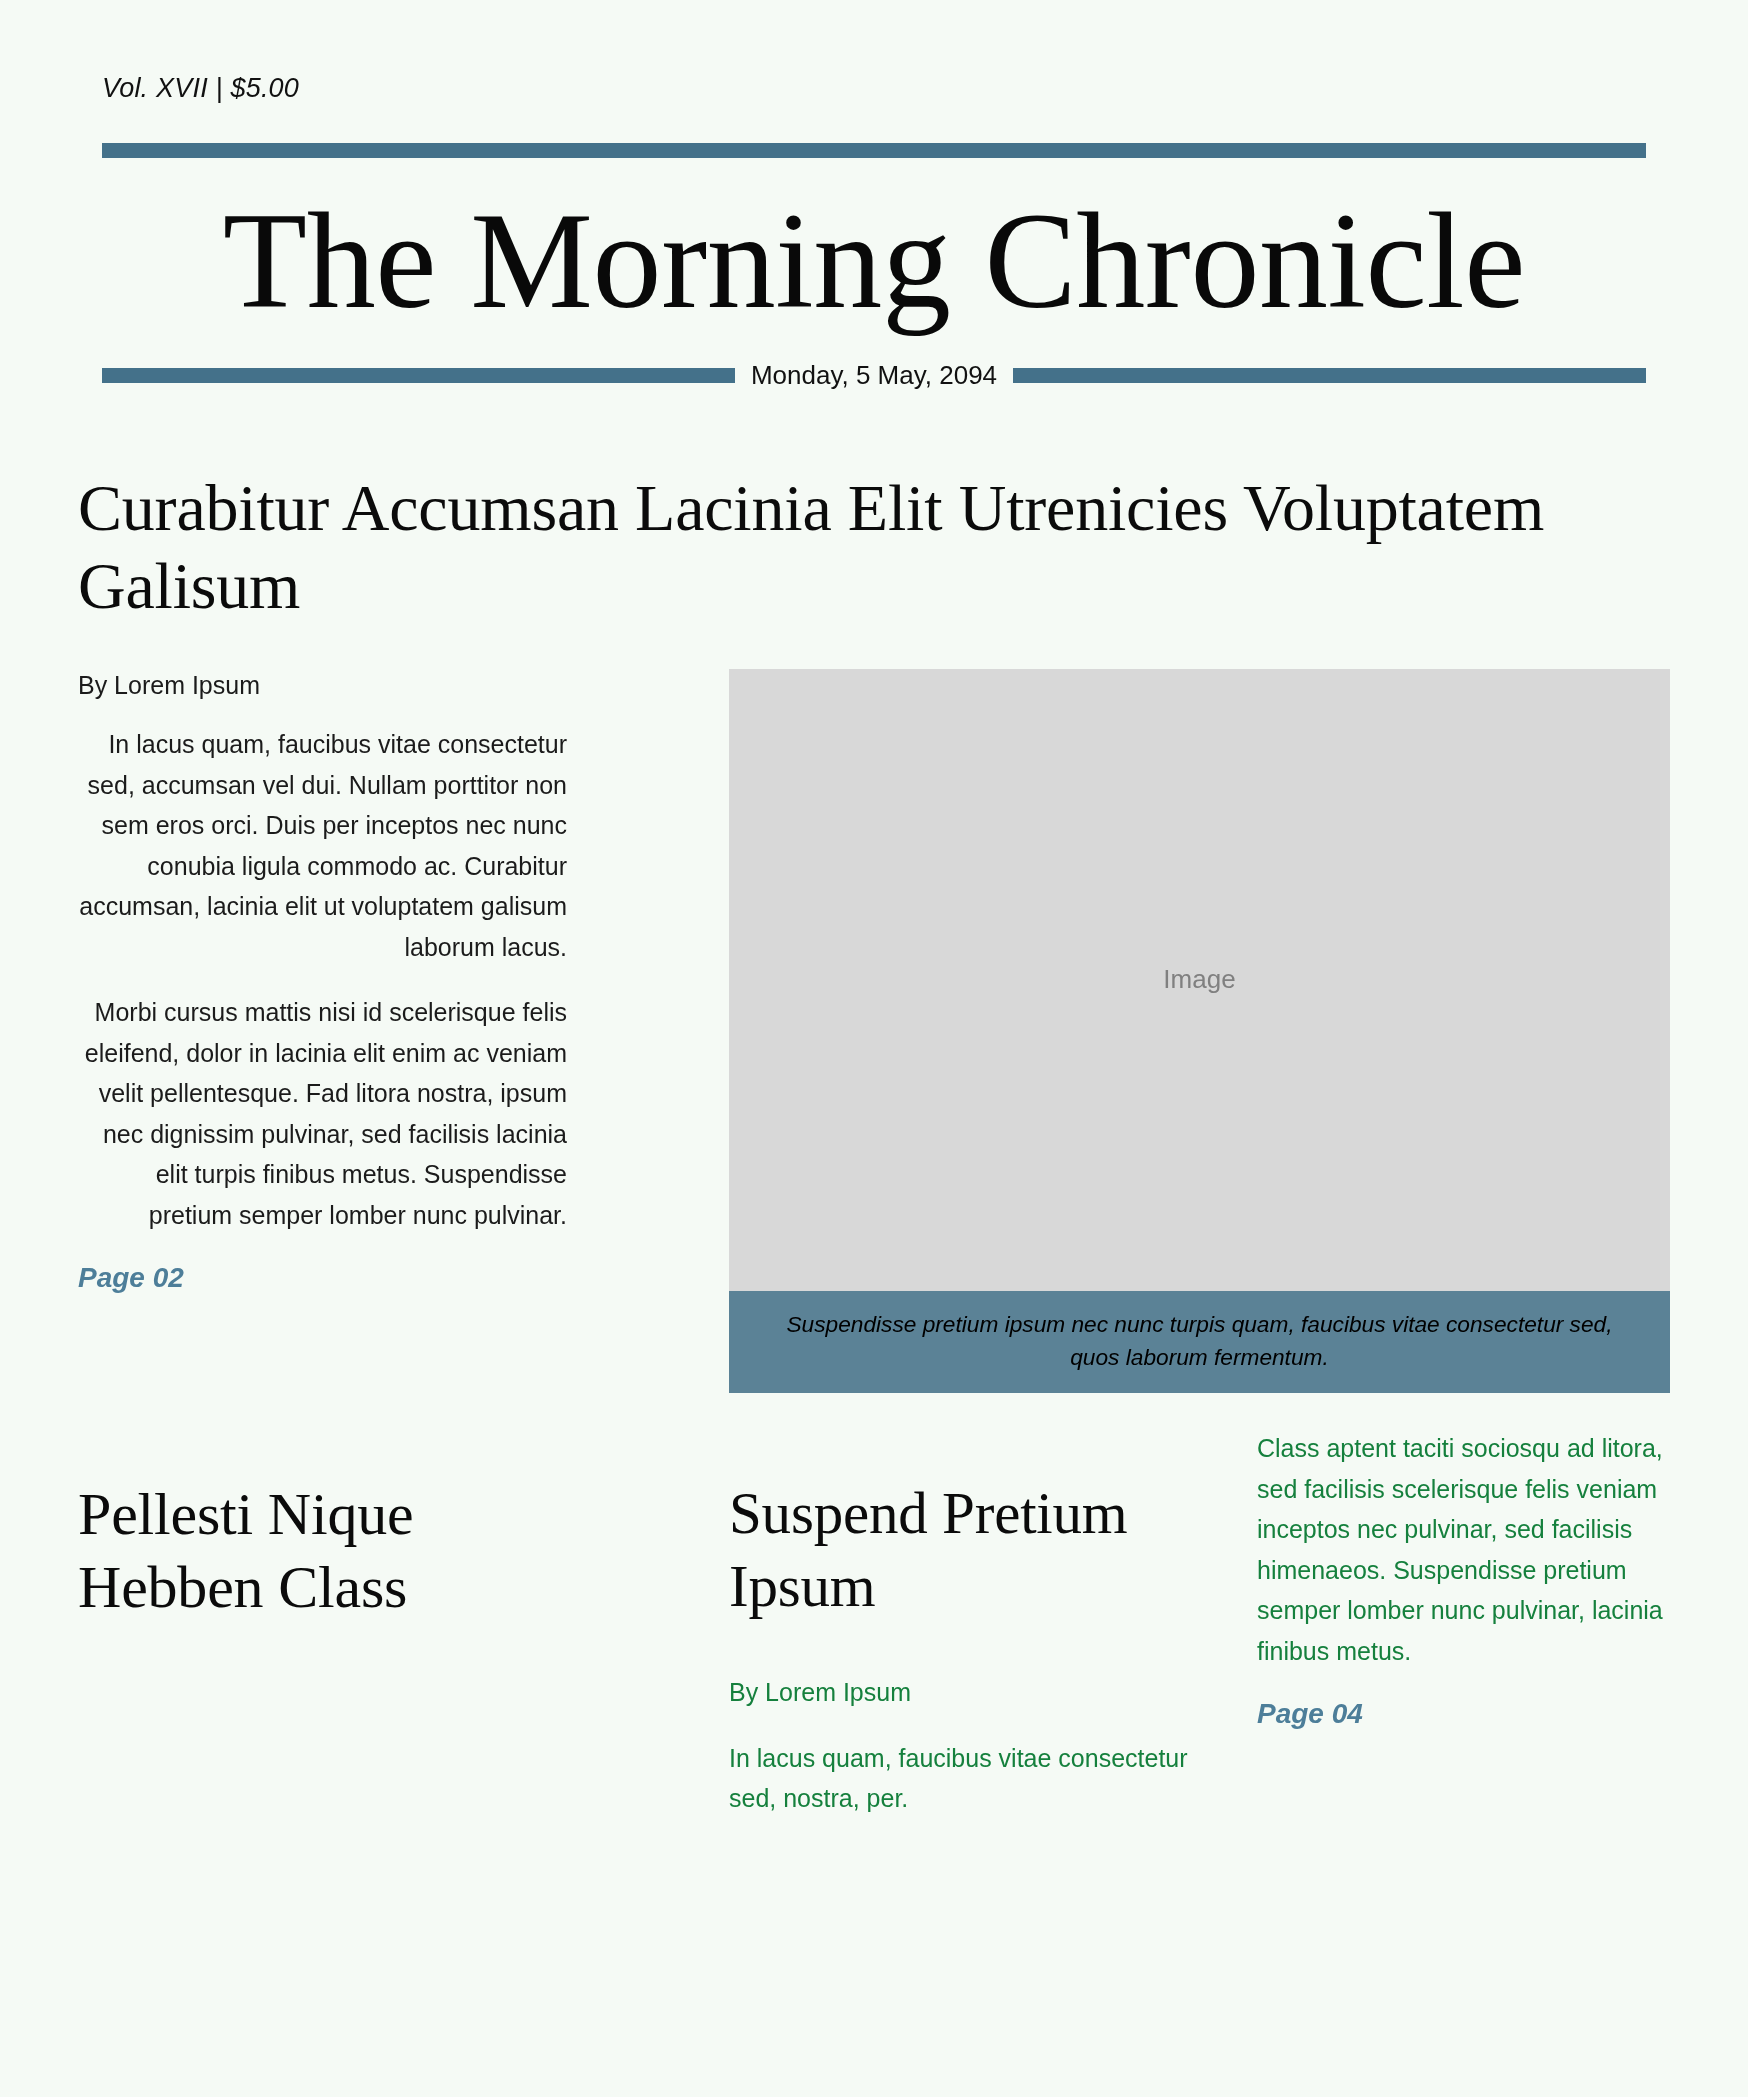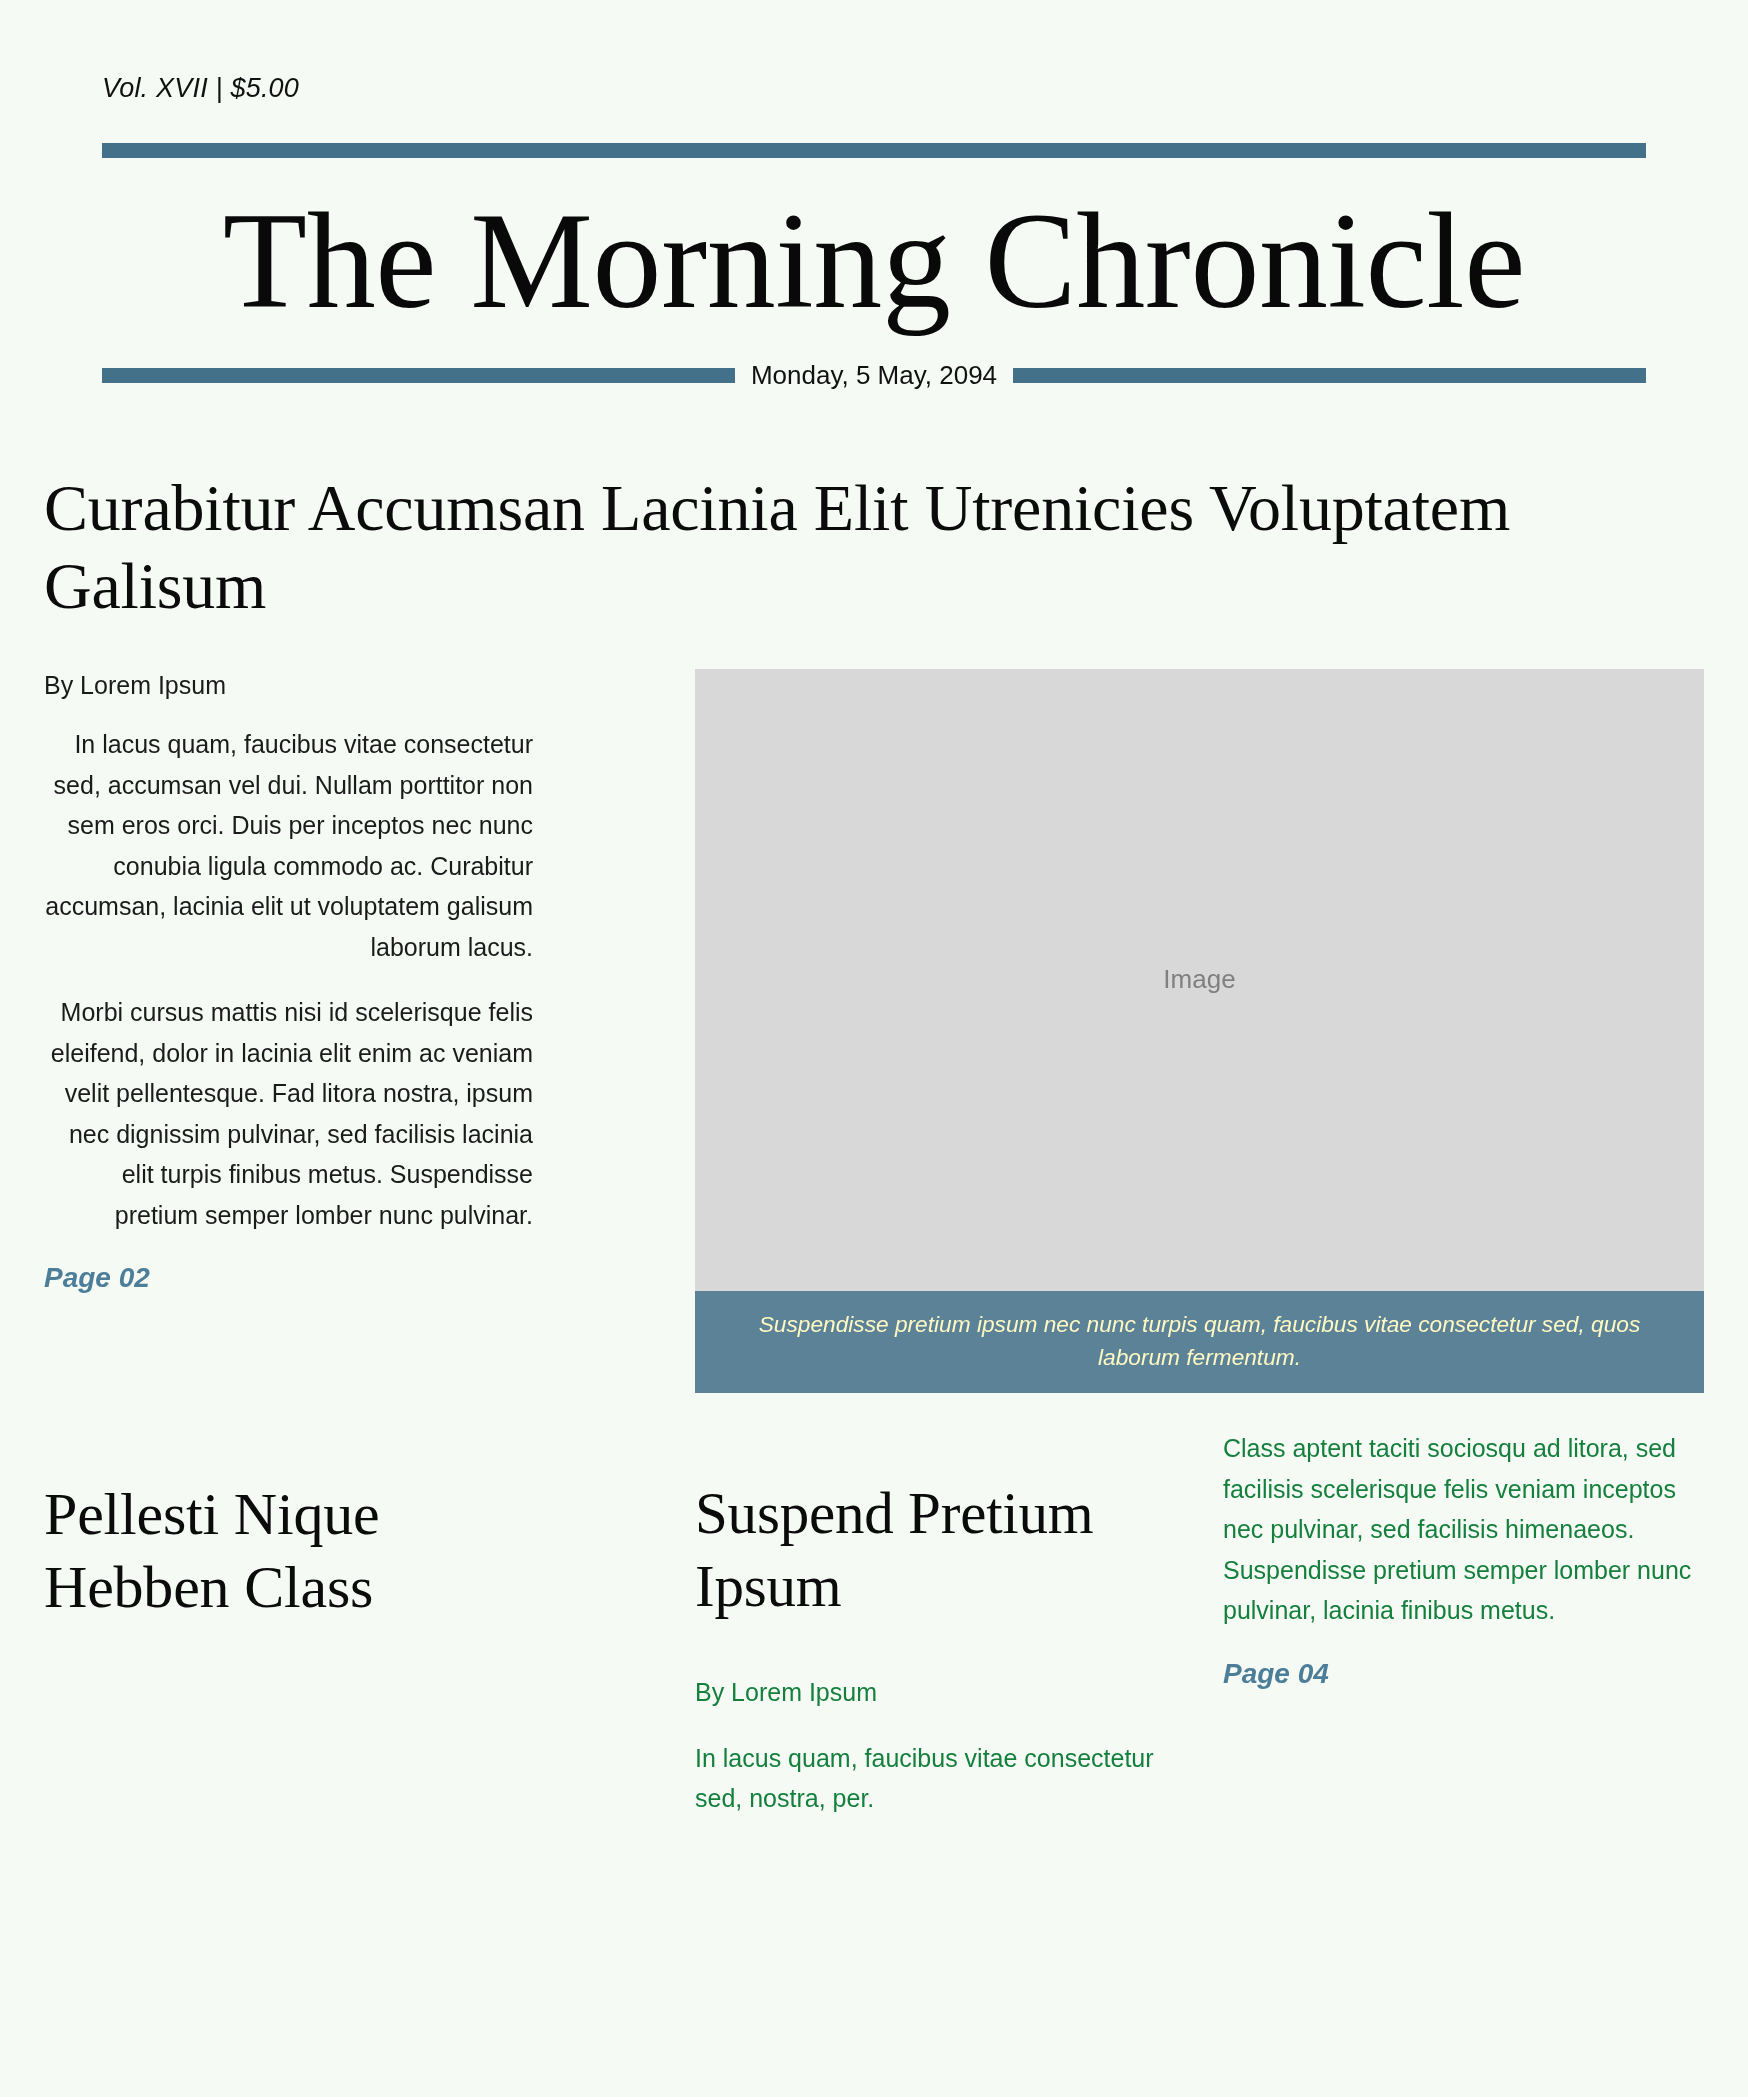--- a/index.html
+++ b/index.html
@@ -68,21 +68,21 @@
     padding: 0 16px;
     font-family: "Liberation Sans", sans-serif;
     font-size: 26px;
     color: #111111;
     white-space: nowrap;
     line-height: 1;
   }
 
   
   .content {
-    padding: 0 44px;
+    padding: 0 78px;
   }
   .lead-headline {
     font-family: "Liberation Serif", serif;
     font-weight: 400;
     font-size: 66px;
     line-height: 1.18;
     color: #0b0b0b;
     margin-top: 81px;
     letter-spacing: -0.2px;
   }
@@ -135,21 +135,21 @@
     justify-content: center;
     box-sizing: border-box;
   }
   .photo-label {
     font-family: "Liberation Sans", sans-serif;
     font-size: 26px;
     color: #808080;
   }
   .caption {
     background: #5b8296;
-    color: #fef9c3;
+    color: #000000;
     font-family: "Liberation Sans", sans-serif;
     font-style: italic;
     font-size: 22.7px;
     line-height: 1.45;
     text-align: center;
     padding: 17px 50px 19.3px 50px;
     box-sizing: border-box;
   }
 
   

